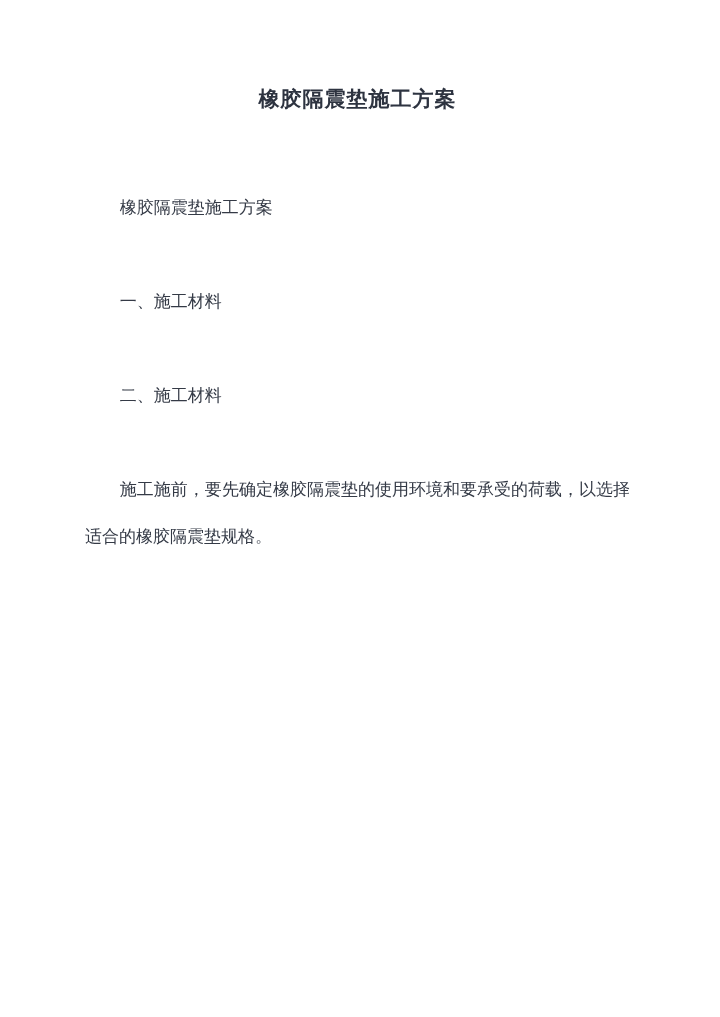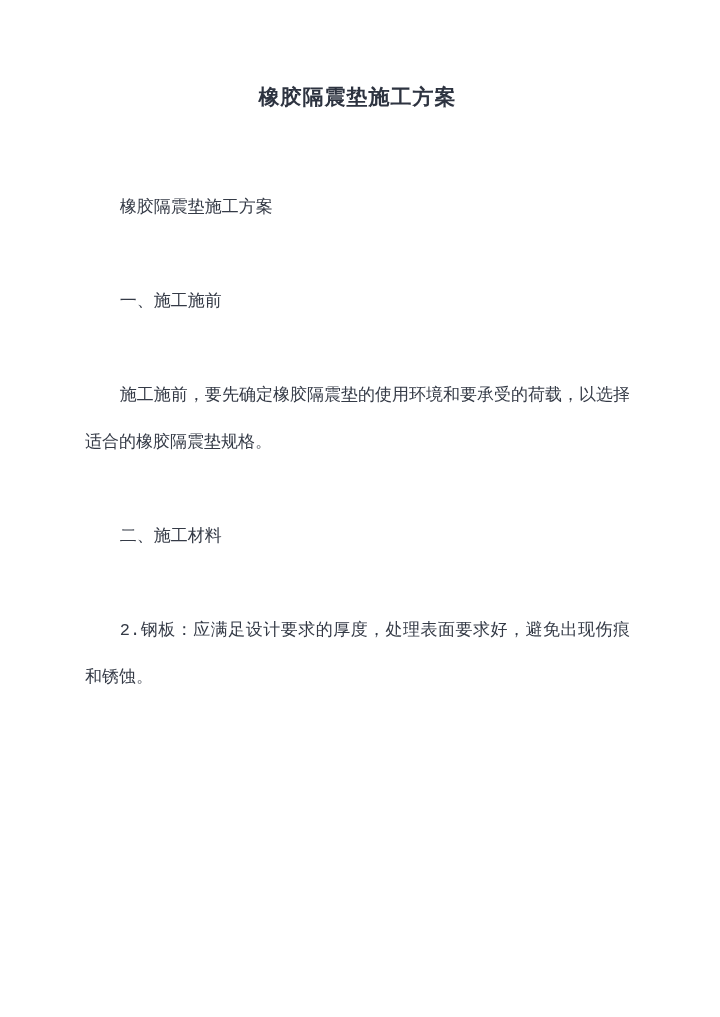--- a/index.html
+++ b/index.html
@@ -7,21 +7,21 @@
     padding: 0;
     background: #ffffff;
   }
   .page {
     position: relative;
     width: 720px;
     height: 1017px;
     margin: 0 auto;
     background: #ffffff;
     overflow: hidden;
-    font-family: Liberation Mono, monospace;
+    font-family: Liberation Serif, serif;
     color: #343a46;
     box-sizing: border-box;
     padding: 84px 90px 0 85px;
   }
   .title {
     margin: 0 0 70px 0;
     font-size: 21px;
     line-height: 30px;
     font-weight: bold;
     text-align: center;
@@ -39,22 +39,21 @@
   }
 </style>
 </head>
 <body>
 
 <div class="page">
   <h1 class="title">橡胶隔震垫施工方案</h1>
 
   <p class="para">橡胶隔震垫施工方案</p>
 
-  <p class="para">一、施工施前</p>
+  <p class="para">一、施工材料</p>
+
+  <p class="para">二、施工材料</p>
 
   <p class="para">施工施前，要先确定橡胶隔震垫的使用环境和要承受的荷载，以选择适合的橡胶隔震垫规格。</p>
 
-  <p class="para">二、施工材料</p>
 
-
-  <p class="para">2.钢板：应满足设计要求的厚度，处理表面要求好，避免出现伤痕和锈蚀。</p>
 
 </div>
 
 </body></html>

